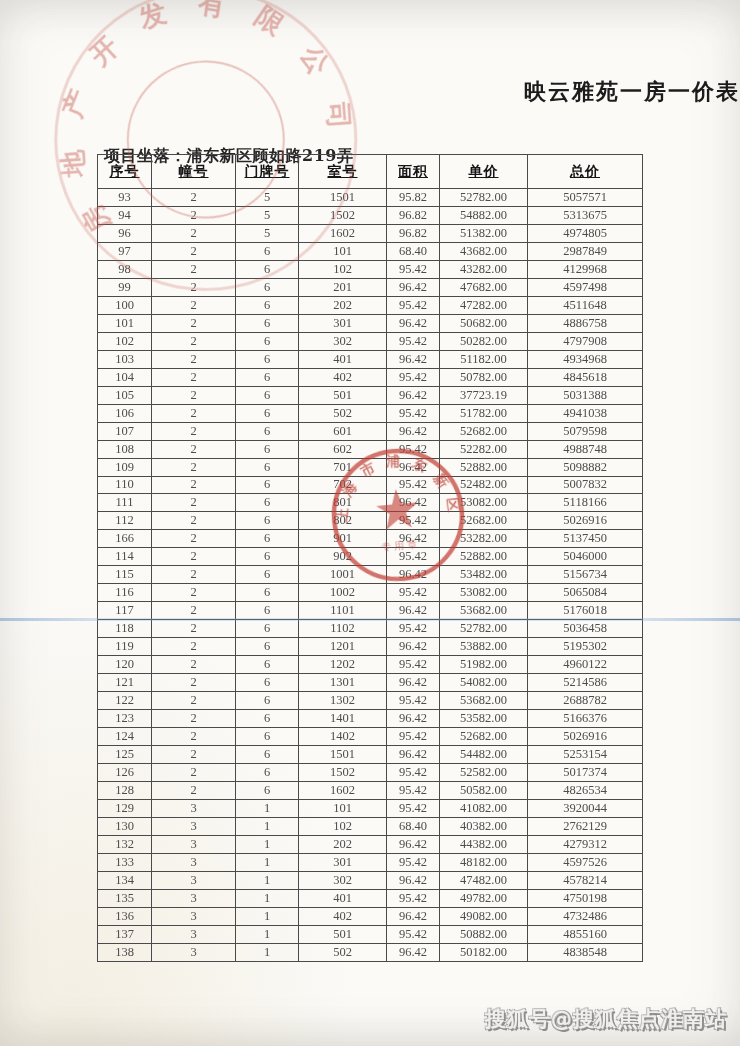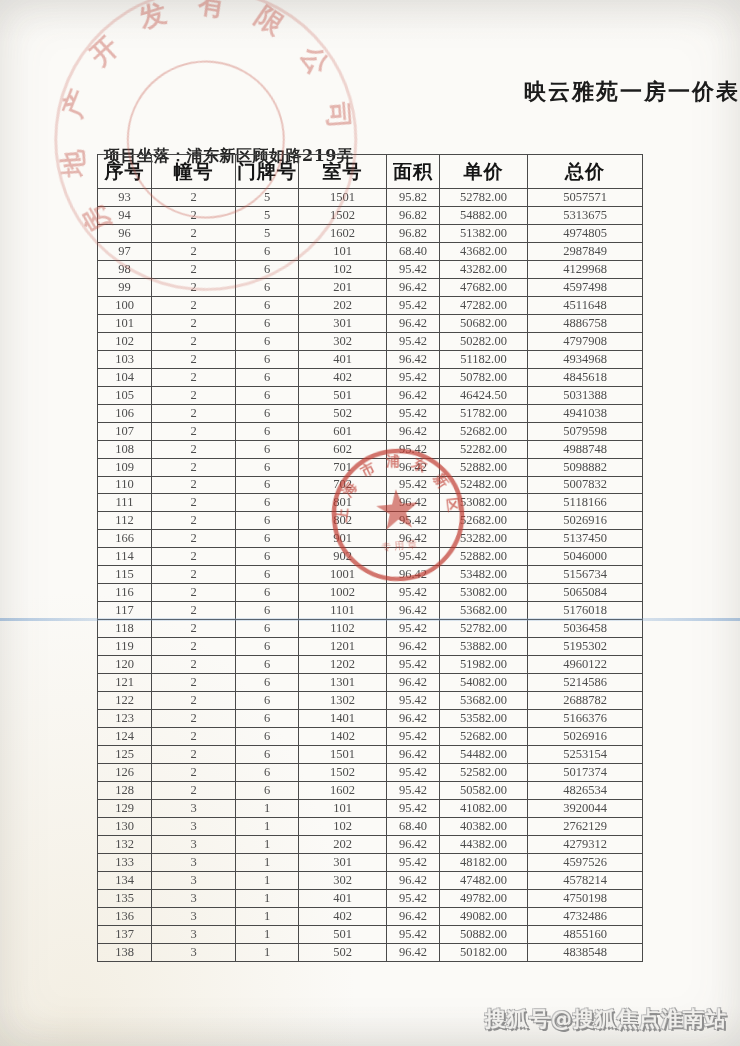--- a/index.html
+++ b/index.html
@@ -29,21 +29,21 @@
   table.price-table {
     position:absolute; top:154px; left:97px; width:545px; height:808px; z-index:1;
     border-collapse:collapse; table-layout:fixed;
     font-family:"Liberation Serif","DejaVu Serif",serif;
   }
   .price-table th, .price-table td {
     border:1.5px solid #4a4a4a; text-align:center; vertical-align:middle;
     padding:0; overflow:hidden; white-space:nowrap;
   }
   .price-table th {
-    height:33px; font-size:19px; font-weight:bold; color:#151515; letter-spacing:1px;
+    height:33px; font-size:14px; font-weight:bold; color:#151515; letter-spacing:1px;text-decoration:underline;
   }
   .price-table td { font-size:12.5px; color:#4d4d4d; }
 
   .fold-line {
     position:absolute; top:618px; left:0; width:740px; height:2.5px; z-index:3;
     background:linear-gradient(to right,
       rgba(125,164,207,0.60), rgba(125,164,207,0.28) 14%,
       rgba(125,164,207,0.28) 86%, rgba(125,164,207,0.60));
     pointer-events:none;
   }
@@ -201,21 +201,21 @@
           <td>95.42</td>
           <td>50782.00</td>
           <td>4845618</td>
         </tr>
         <tr>
           <td>105</td>
           <td>2</td>
           <td>6</td>
           <td>501</td>
           <td>96.42</td>
-          <td>46424.50</td>
+          <td>37723.19</td>
           <td>5031388</td>
         </tr>
         <tr>
           <td>106</td>
           <td>2</td>
           <td>6</td>
           <td>502</td>
           <td>95.42</td>
           <td>51782.00</td>
           <td>4941038</td>

